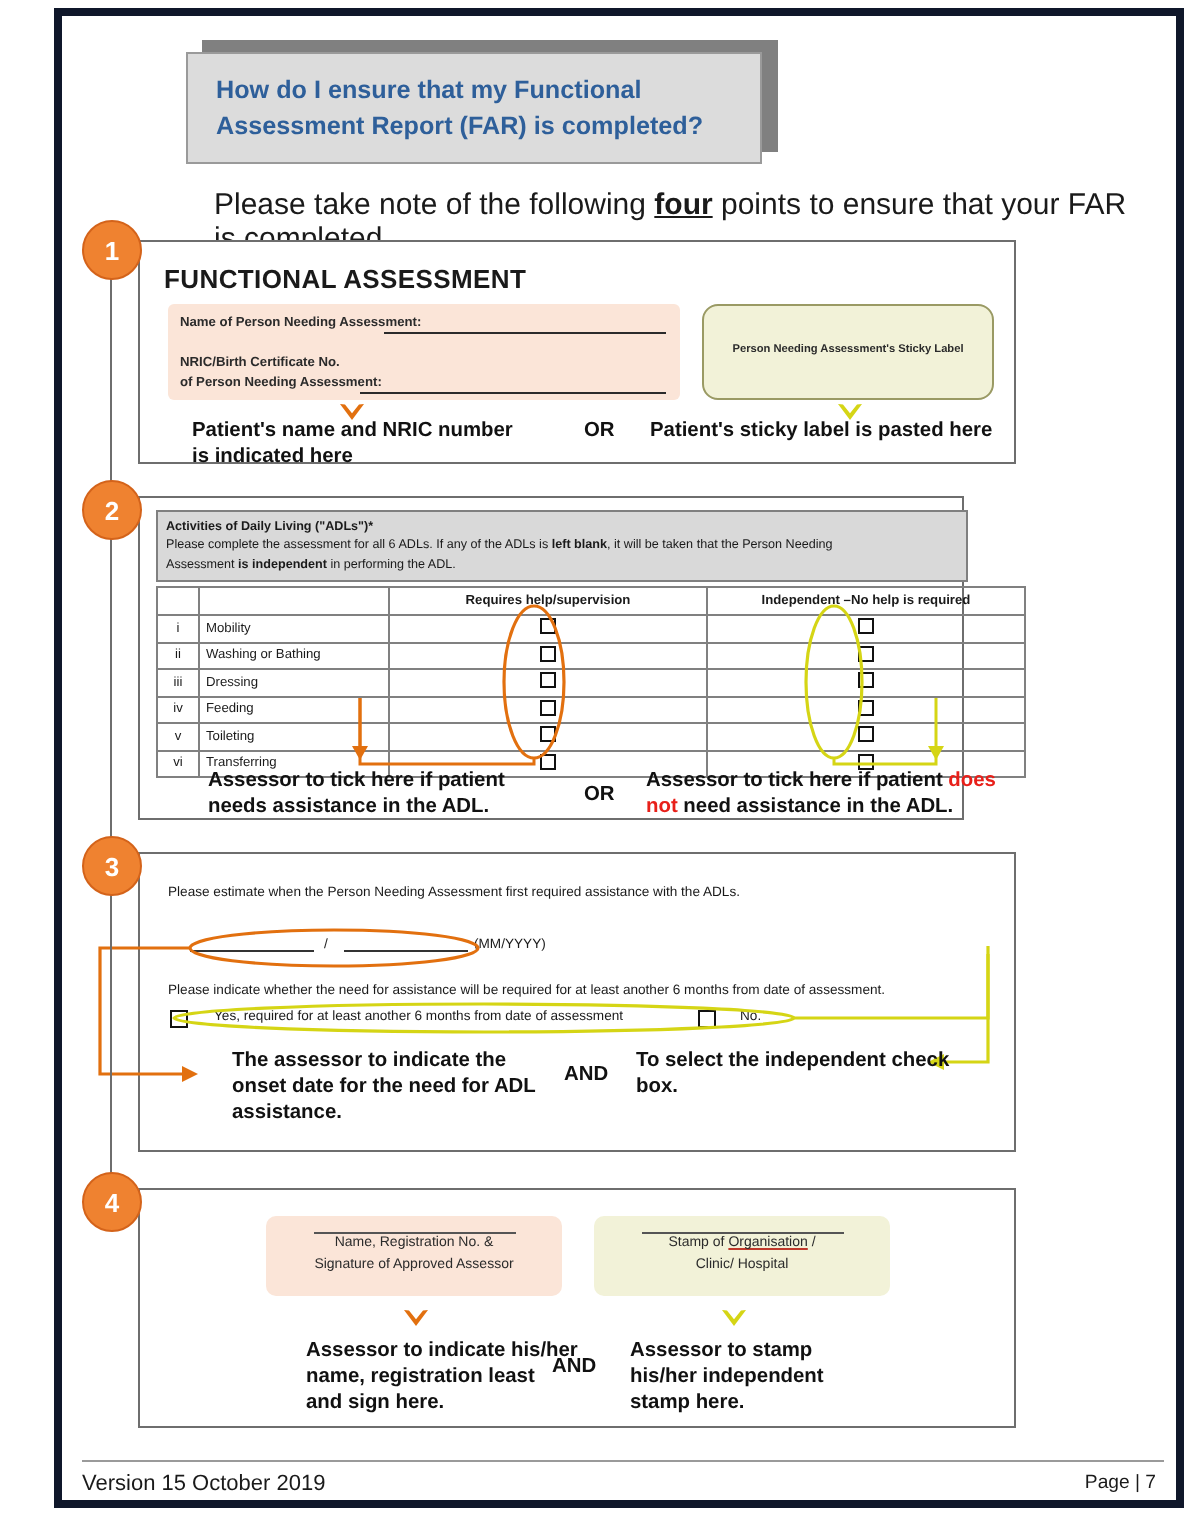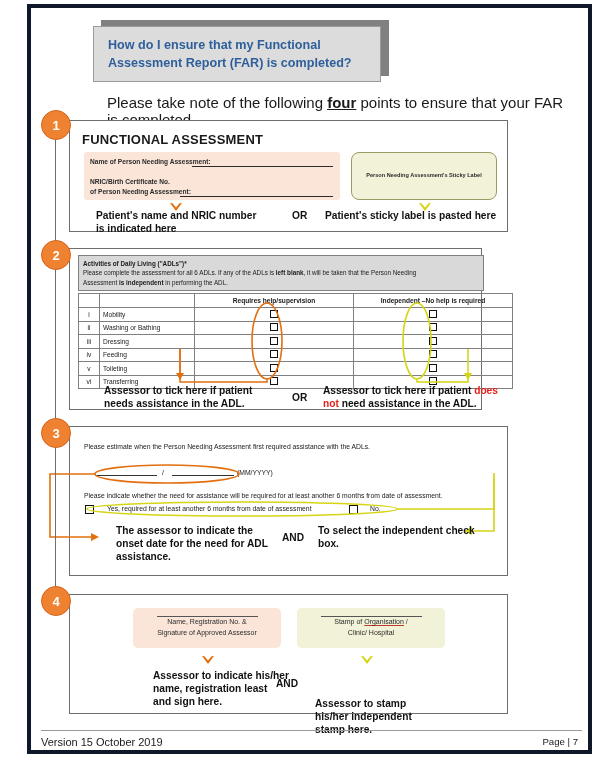--- a/index.html
+++ b/index.html
@@ -277,21 +277,21 @@
           <path d="M1 1 L7 9 L13 1 L10.5 1.2 L7 5.6 L3.5 1.2 Z" fill="#d5d515"></path>
         </svg>
     </div>
 
     <div class="cap" style="left:63px;top:75px;width:170px;margin-left:20px;">
       <span>Assessor to indicate his/her</span><br>
       <span>name, registration least</span><br>
       <span>and sign here.</span>
     </div>
     <div class="andor" style="left:206px;top:83px;">AND</div>
-    <div class="cap" style="left:245px;top:75px;width:170px;margin-top:28px;">
+    <div class="cap" style="left:245px;top:75px;width:170px;">
       <span>Assessor to stamp</span><br>
       <span>his/her independent</span><br>
       <span>stamp here.</span>
     </div>
   </div>
 
   <div class="footsep"></div>
   <div class="foot-l">Version 15 October 2019</div>
   <div class="foot-r">Page | 7</div>
 

